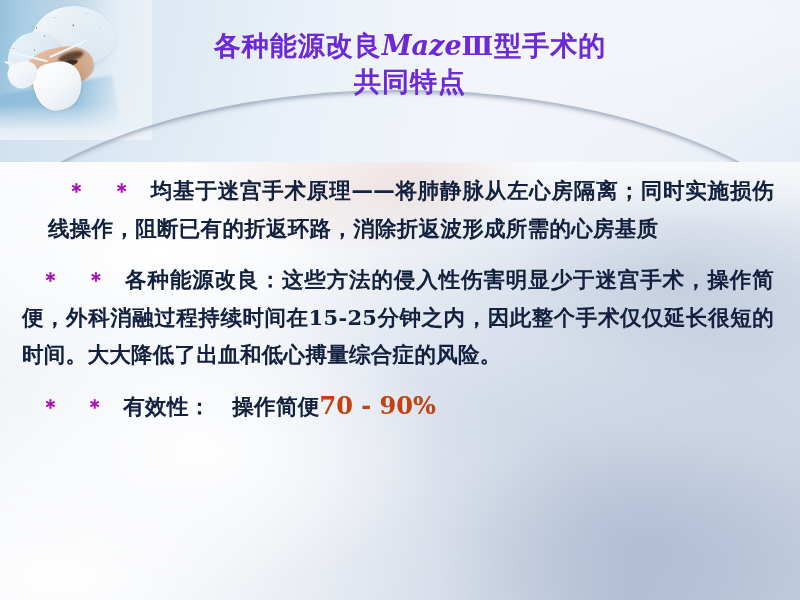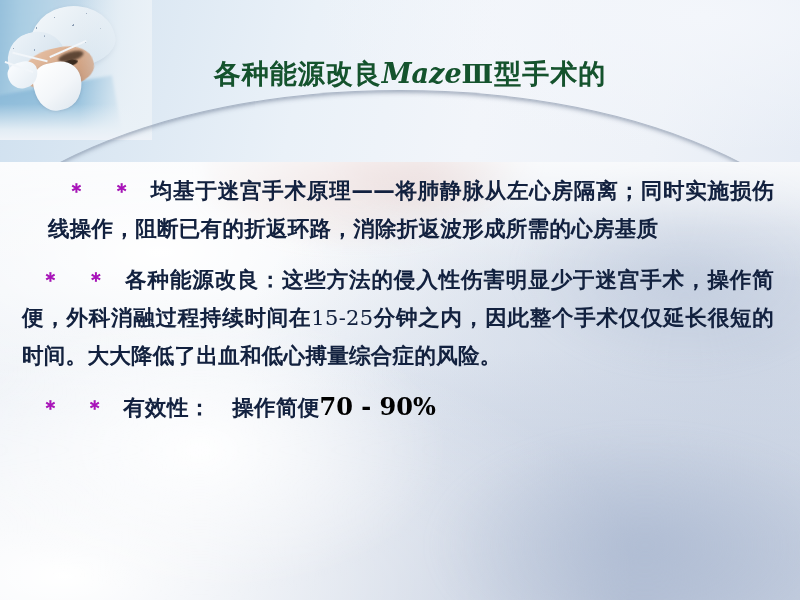--- a/index.html
+++ b/index.html
@@ -228,25 +228,24 @@
     position: absolute;
     left: 130px; top: 28px;
     width: 560px;
     text-align: center;
     z-index: 6;
   }
   .title-line {
     font-family: "DejaVu Sans", sans-serif;
     font-weight: bold;
     font-size: 27px;
-    line-height: 44px;
-    color: #14532d;
+    line-height: 36px;
+    color: #6d28d9;
     letter-spacing: 1px;
     white-space: nowrap;
-    margin-top: 24px;
   }
   .title-line .maze {
     font-family: "DejaVu Serif", serif;
     font-style: italic;
     font-weight: bold;
     font-size: 27px;
     letter-spacing: 0;
   }
   .title-line .numeral {
     font-family: "DejaVu Serif", serif;
@@ -279,25 +278,25 @@
     color: #aa11bb;
     font-family: "DejaVu Sans", sans-serif;
     font-weight: bold;
     font-size: 21px;
     letter-spacing: 8px;
     padding-left: 18px;
     padding-right: 10px;
   }
   .para .num {
     font-family: "DejaVu Serif", serif;
-    font-weight: normal;
+    font-weight: bold;
     font-size: 21px;
   }
   .para .emph-red {
-    color: #000000;
+    color: #c2410c;
     font-family: "DejaVu Serif", serif;
     font-weight: bold;
     font-size: 24px;
     letter-spacing: 0;
   }
   .para.p1 { margin-top: 4px; padding-left: 48px; }
   .para.p3 { margin-top: 12px; }
   .para.p3 { text-align: left; }
 
   
@@ -337,20 +336,21 @@
       <div class="photo-fade"></div>
       <div class="photo-fade-b"></div>
     </div>
 
     <div class="header-curve"></div>
     <div class="header-curve-fill"></div>
   </div>
 
   <div class="title-wrap">
     <div class="title-line"><span>各种能源改良</span><span class="maze">Maze</span><span class="numeral">Ⅲ</span><span>型手术的</span></div>
+    <div class="title-line">共同特点</div>
   </div>
 
   <div class="content">
 
     <p class="para p1"><span class="bullets">＊ ＊</span><span>均基于迷宫手术原理——将肺静脉从左心房隔离；同时实施损伤线操作，阻断已有的折返环路，消除折返波形成所需的心房基质</span></p>
 
     <p class="para p2"><span class="bullets">＊ ＊</span><span>各种能源改良：</span><span>这些方法的侵入性伤害明显少于迷宫手术，操作简便，外科消融过程持续时间在</span><span class="num">15-25</span><span>分钟之内，因此整个手术仅仅延长很短的时间。大大降低了出血和低心搏量综合症的风险。</span></p>
 
     <p class="para p3"><span class="bullets">＊ ＊</span><span>有效性：</span><span>　操作简便</span><span class="emph-red">70 - 90%</span></p>
 

